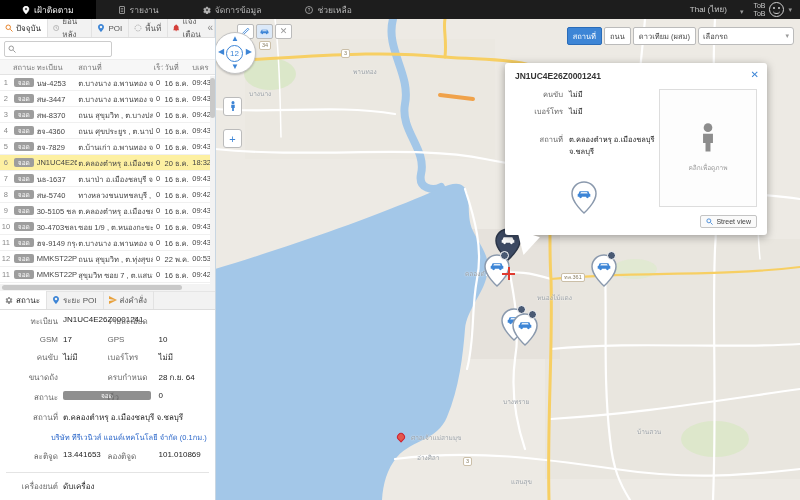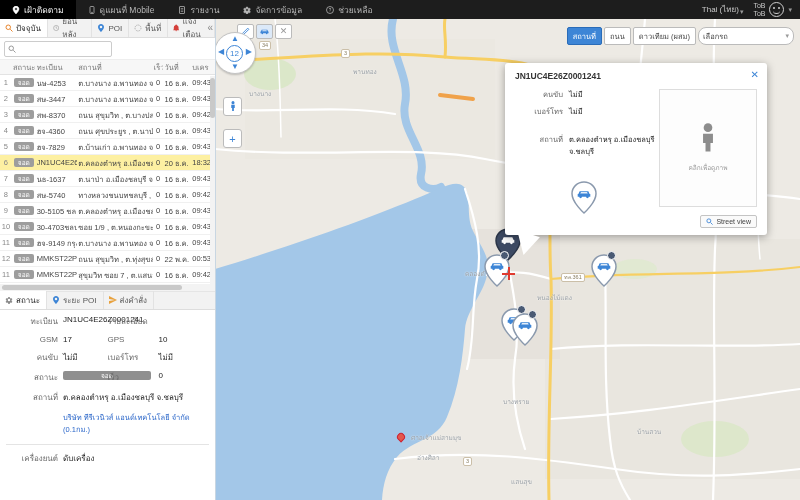--- a/index.html
+++ b/index.html
@@ -4,26 +4,26 @@
 <style>
   html,body{margin:0;padding:0;}
   body{width:800px;height:500px;overflow:hidden;position:relative;
        font-family:"Liberation Sans","DejaVu Sans",sans-serif;background:#fff;
        -webkit-font-smoothing:antialiased;}
   .ic{display:inline-block;vertical-align:middle;}
   
   .topbar{position:absolute;left:0;top:0;width:800px;height:19px;background:#1d1d1d;
           display:flex;align-items:stretch;justify-content:space-between;z-index:40;}
   .nav{display:flex;align-items:stretch;}
-  .nav-item{display:flex;align-items:center;gap:4px;padding:0 12px;color:#b9b9b9;
+  .nav-item{display:flex;align-items:center;gap:4px;padding:0 22px;color:#b9b9b9;
             font-size:8.5px;cursor:pointer;}
   .nav-item.active{background:#000;color:#fff;}
   .nav-item svg{width:8px;height:8px;fill:currentColor;stroke:currentColor;}
   .top-right{display:flex;align-items:center;gap:10px;padding-right:8px;color:#c9c9c9;font-size:8px;}
-  .lang{display:flex;align-items:flex-end;gap:1px;}
+  .lang{display:flex;align-items:flex-end;gap:13px;}
   .userbox{display:flex;align-items:center;gap:4px;}
   .user-name{font-size:7px;line-height:8px;text-align:right;white-space:pre-line;}
   .caret{font-size:7px;color:#9a9a9a;}
   .smiley{width:13px;height:13px;border-radius:50%;border:1px solid #cfcfcf;position:relative;}
   .smiley:before{content:"";position:absolute;left:3px;top:4px;width:2px;height:2px;border-radius:50%;background:#cfcfcf;box-shadow:5px 0 0 #cfcfcf;}
   .smiley:after{content:"";position:absolute;left:3px;top:7px;width:7px;height:3px;border-bottom:1px solid #cfcfcf;border-radius:0 0 6px 6px;}
   
   .sidebar{position:absolute;left:0;top:19px;width:215px;height:481px;background:#fff;
            border-right:1px solid #c8d6e2;z-index:30;}
   .side-tabs{display:flex;align-items:flex-end;height:18px;background:#f2f2f2;border-bottom:1px solid #ddd;position:relative;}
@@ -59,21 +59,21 @@
   
   .panel-tabs{display:flex;align-items:flex-end;height:17px;background:#f2f2f2;border-bottom:1px solid #ddd;border-top:1px solid #e5e5e5;}
   .detail{padding:5px 6px;font-size:8px;color:#333;}
   .drow{display:flex;margin-bottom:7px;}
   .dl{width:52px;text-align:right;color:#666;padding-right:5px;flex:none;}
   .dv{color:#222;}
   .dpair{display:flex;width:50%;}
   .dpair .dl2{width:46px;text-align:left;color:#666;padding-right:5px;flex:none;}
   .statusbar{display:inline-block;width:88px;height:9px;background:#8f8f8f;border-radius:2px;
              color:#fff;font-size:6.5px;text-align:center;line-height:9px;}
-  .poi-link{color:#2a66c9;margin-left:57px;margin-bottom:7px;font-size:7.5px;}
+  .poi-link{color:#2a66c9;margin-left:45px;margin-bottom:7px;font-size:7.5px;}
   .dsep{border-top:1px solid #e4e4e4;margin:9px 0 7px 0;}
   
   .map{position:absolute;left:215px;top:19px;width:585px;height:481px;background:#edeae4;overflow:hidden;}
   .map svg.base{position:absolute;left:0;top:0;}
   .map-label{position:absolute;color:#9aa0a6;font-size:6.5px;white-space:nowrap;text-shadow:0 0 2px #fff;}
   .map-badge{position:absolute;background:#fff;border:1px solid #cbbfa8;border-radius:2px;
              color:#8a7f63;font-size:5.5px;padding:0px 2px;line-height:7px;}
   .marker{position:absolute;width:26px;height:33px;}
   .marker svg.pinshape{position:absolute;left:0;top:0;width:26px;height:33px;}
   .marker .carglyph{position:absolute;left:6px;top:7px;width:14px;height:10px;}
@@ -81,21 +81,21 @@
           background:#4a5a74;border:1px solid #fff;color:#fff;font-size:5px;line-height:7px;text-align:center;}
   .crosshair{position:absolute;width:13px;height:13px;}
   .crosshair:before{content:"";position:absolute;left:6px;top:0;width:1.5px;height:13px;background:#e03a2f;}
   .crosshair:after{content:"";position:absolute;top:6px;left:0;height:1.5px;width:13px;background:#e03a2f;}
   .red-poi{position:absolute;width:6px;height:6px;border-radius:50% 50% 50% 0;transform:rotate(-45deg);
            background:#e4574b;border:1px solid #c23;}
   
   .maptype{position:absolute;right:6px;top:8px;display:flex;gap:2px;z-index:20;font-size:7.5px;}
   .mt-btn{background:#fff;border:1px solid #bbb;border-radius:2px;padding:2px 5px;color:#444;cursor:pointer;}
   .mt-btn.active{background:#3d85d6;border-color:#2a6cb8;color:#fff;}
-  .mt-select{background:#fff;border:1px solid #bbb;border-radius:8px;padding:2px 4px;width:86px;
+  .mt-select{background:#fff;border:1px solid #bbb;border-radius:3px;padding:2px 4px;width:86px;
              color:#444;display:flex;justify-content:space-between;align-items:center;cursor:pointer;}
   .tools{position:absolute;left:22px;top:5px;display:flex;gap:2px;z-index:20;}
   .tool-btn{width:15px;height:13px;background:#fff;border:1px solid #bbb;border-radius:2px;
             display:flex;align-items:center;justify-content:center;cursor:pointer;}
   .tool-btn svg{width:9px;height:9px;}
   .pan{position:absolute;left:-1px;top:13px;width:40px;height:40px;border-radius:50%;background:#fff;
        border:1px solid #c4c4c4;box-shadow:0 1px 2px rgba(0,0,0,.2);z-index:20;}
   .pan .arr{position:absolute;color:#3d85d6;font-size:8px;line-height:8px;cursor:pointer;}
   .zoomlvl{position:absolute;left:11px;top:12px;width:15px;height:15px;border:1px solid #3d85d6;border-radius:50%;
            color:#3d85d6;font-size:8px;text-align:center;line-height:15px;background:#fff;cursor:pointer;}
@@ -186,26 +186,20 @@
 <div class="topbar">
   <div class="nav">
     <div class="nav-item active">
       <svg class="ic">
           <use href="#ic-pin"></use>
         </svg>
       <span>เฝ้าติดตาม</span>
     </div>
     <div class="nav-item">
       <svg class="ic">
-          <use href="#ic-phone"></use>
-        </svg>
-      <span>ดูแผนที่ Mobile</span>
-    </div>
-    <div class="nav-item">
-      <svg class="ic">
           <use href="#ic-doc"></use>
         </svg>
       <span>รายงาน</span>
     </div>
     <div class="nav-item">
       <svg class="ic">
           <use href="#ic-gear"></use>
         </svg>
       <span>จัดการข้อมูล</span>
     </div>
@@ -458,33 +452,53 @@
           <span class="dl">คนขับ</span>
           <span class="dv">ไม่มี</span>
         </span>
         <span class="dpair">
           <span class="dl2">เบอร์โทร</span>
           <span class="dv">ไม่มี</span>
         </span>
       </div>
       <div class="drow">
         <span class="dpair">
+          <span class="dl">ขนาดถัง</span>
+          <span class="dv"></span>
+        </span>
+        <span class="dpair">
+          <span class="dl2">ครบกำหนด</span>
+          <span class="dv">28 ก.ย. 64</span>
+        </span>
+      </div>
+      <div class="drow">
+        <span class="dpair">
           <span class="dl">สถานะ</span>
           <span class="dv"><span class="statusbar">จอด</span></span>
         </span>
         <span class="dpair">
           <span class="dl2">เร็ว</span>
           <span class="dv">0</span>
         </span>
       </div>
       <div class="drow">
         <span class="dl">สถานที่</span>
         <span class="dv">ต.คลองตำหรุ อ.เมืองชลบุรี จ.ชลบุรี</span>
       </div>
       <div class="poi-link">บริษัท ทีรีเวนิวส์ แอนด์เทคโนโลยี จำกัด (0.1กม.)</div>
+      <div class="drow">
+        <span class="dpair">
+          <span class="dl">ละติจูด</span>
+          <span class="dv">13.441653</span>
+        </span>
+        <span class="dpair">
+          <span class="dl2">ลองติจูด</span>
+          <span class="dv">101.010869</span>
+        </span>
+      </div>
       <div class="dsep"></div>
       <div class="drow">
         <span class="dl">เครื่องยนต์</span>
         <span class="dv">ดับเครื่อง</span>
       </div>
     </div>
 </div>
 
 <div class="map">
   <svg class="base" width="585" height="481" viewBox="0 0 585 481">

